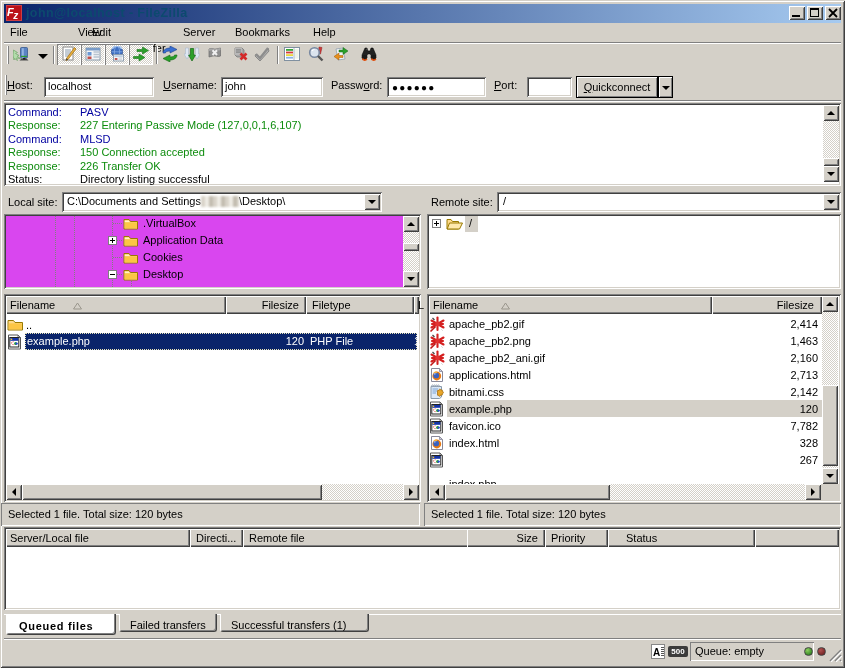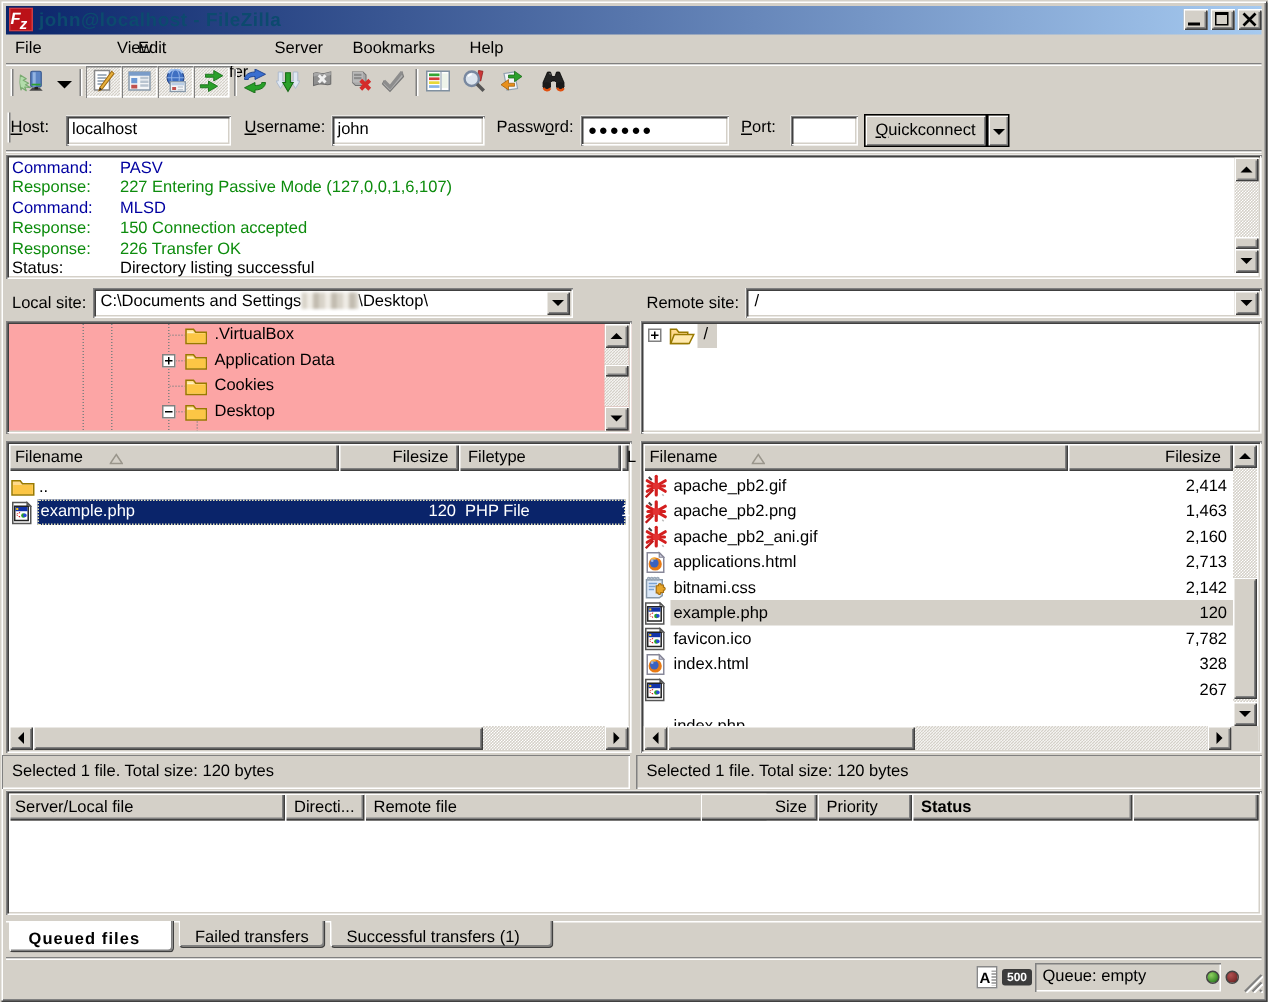--- a/index.html
+++ b/index.html
@@ -252,21 +252,21 @@
 </div>
 <div class="lbl" style="left:427px;top:6px;">Remote site:</div>
 <div class="field" style="left:493px;top:2px;width:344px;height:20px;">
   <div class="lbl" style="left:6px;top:3px;">/</div>
   <div class="sbbtn" style="right:2px;left:auto;top:2px;">
           <div class="tri-down"></div>
         </div>
 </div>
 </div>
 
-<div class="abs sunken" id="ltree" style="left:4px;top:214px;width:417px;height:75px;background:#fca5a5;">
+<div class="abs sunken" id="ltree" style="left:4px;top:214px;width:417px;height:75px;background:#d946ef;">
 <div class="vdot" style="left:51px;top:2px;height:71px;"></div>
 <div class="vdot" style="left:70px;top:2px;height:71px;"></div>
 <div class="vdot" style="left:108px;top:2px;height:71px;"></div>
 <div class="vdot" style="left:127px;top:65px;height:8px;"></div>
 <div class="hdot" style="left:109px;top:9px;width:10px;"></div>
 <div class="hdot" style="left:113px;top:26px;width:6px;"></div>
 <div class="hdot" style="left:109px;top:43px;width:10px;"></div>
 <div class="hdot" style="left:113px;top:60px;width:6px;"></div>
 <div class="expander" style="left:104px;top:22px;">
         <div class="exh"></div>
@@ -524,21 +524,21 @@
 <div class="abs hdrbtn" style="left:239px;top:2px;width:268px;height:18px;">
         <div class="lbl" style="left:6px;top:3px;">Remote file</div>
       </div>
 <div class="abs hdrbtn" style="left:463px;top:2px;width:78px;height:18px;">
         <div class="lbl" style="right:7px;top:3px;">Size</div>
       </div>
 <div class="abs hdrbtn" style="left:541px;top:2px;width:63px;height:18px;">
         <div class="lbl" style="left:6px;top:3px;">Priority</div>
       </div>
 <div class="abs hdrbtn" style="left:604px;top:2px;width:147px;height:18px;">
-        <div class="lbl" style="left:6px;top:3px;font-weight:bold;">Status</div>
+        <div class="lbl" style="left:18px;top:3px;">Status</div>
       </div>
 <div class="abs hdrbtn" style="left:751px;top:2px;width:84px;height:18px;"></div>
 </div>
 
 <div class="abs" id="tabs" style="left:4px;top:612px;width:837px;height:26px;">
 <div class="abs" style="left:0;top:2px;width:837px;height:1px;background:#fff;"></div>
 <div class="abs" style="left:2px;top:2px;width:110px;height:21px;background:#fff;border-left:1px solid #fff;border-right:1px solid #404040;border-bottom:1px solid #404040;border-radius:0 0 3px 3px;box-shadow:inset -1px -1px 0 #808080;"></div>
 <div class="lbl" style="left:15px;top:8px;font-weight:bold;letter-spacing:0.7px;">Queued files</div>
 <div class="abs" style="left:115px;top:2px;width:98px;height:18px;background:#d4d0c8;border-left:1px solid #fff;border-right:1px solid #404040;border-bottom:1px solid #404040;border-radius:0 0 3px 3px;box-shadow:inset -1px -1px 0 #808080;"></div>
 <div class="lbl" style="left:126px;top:7px;">Failed transfers</div>

